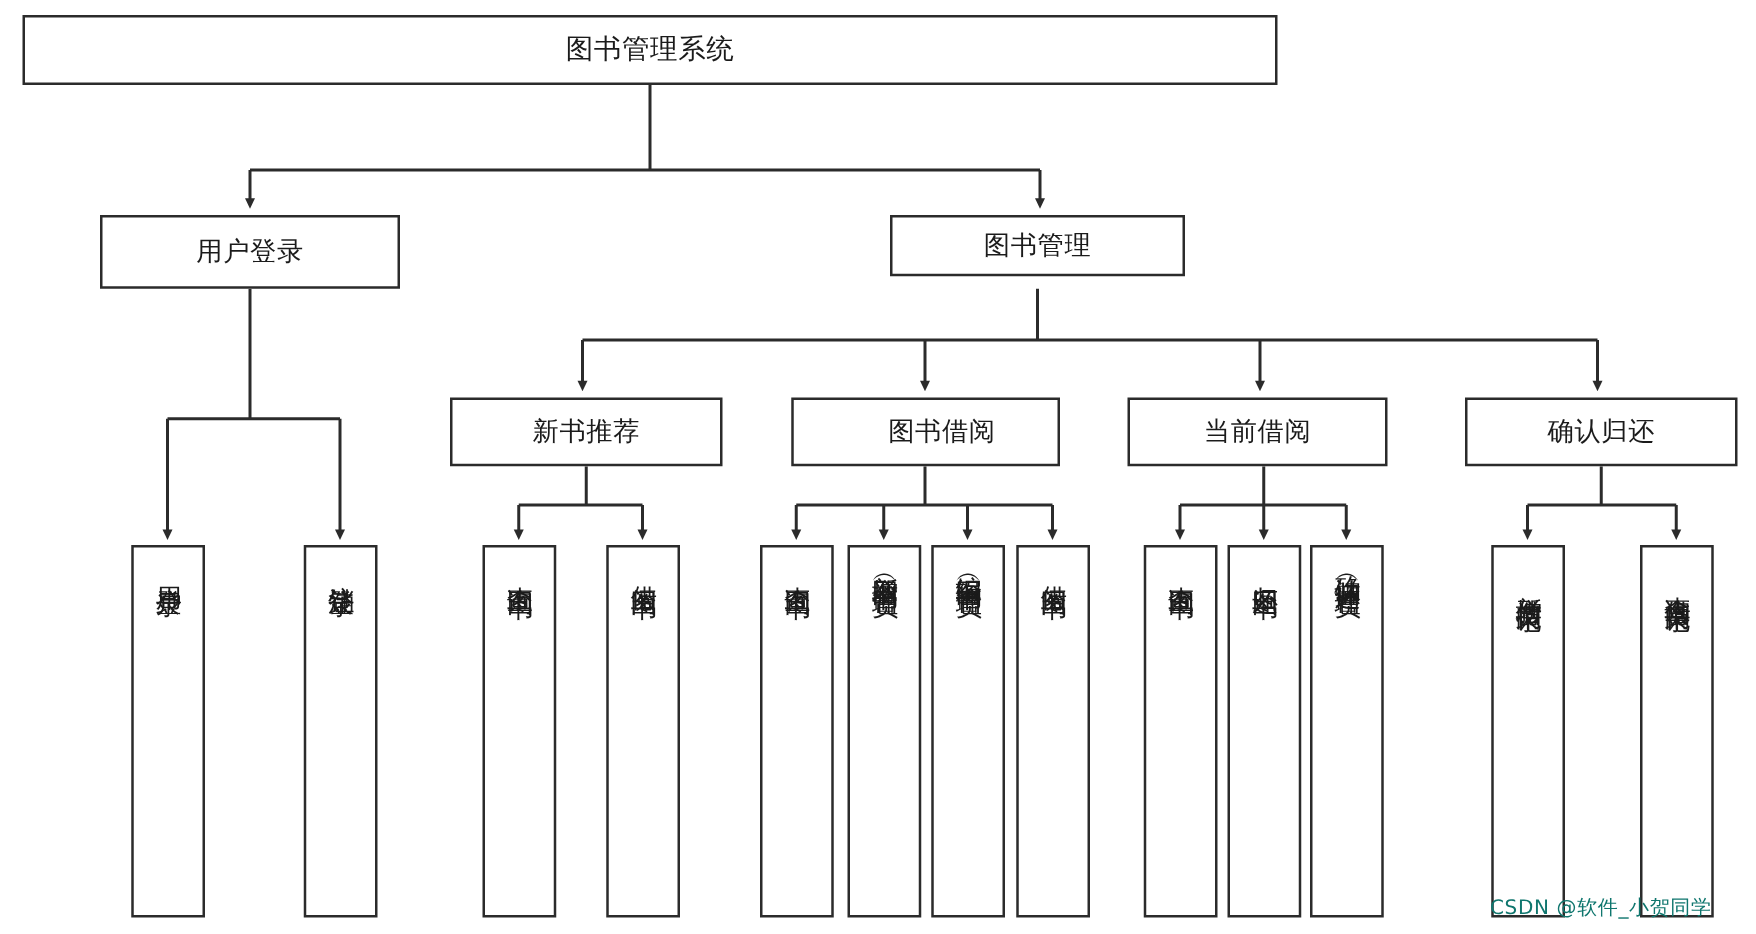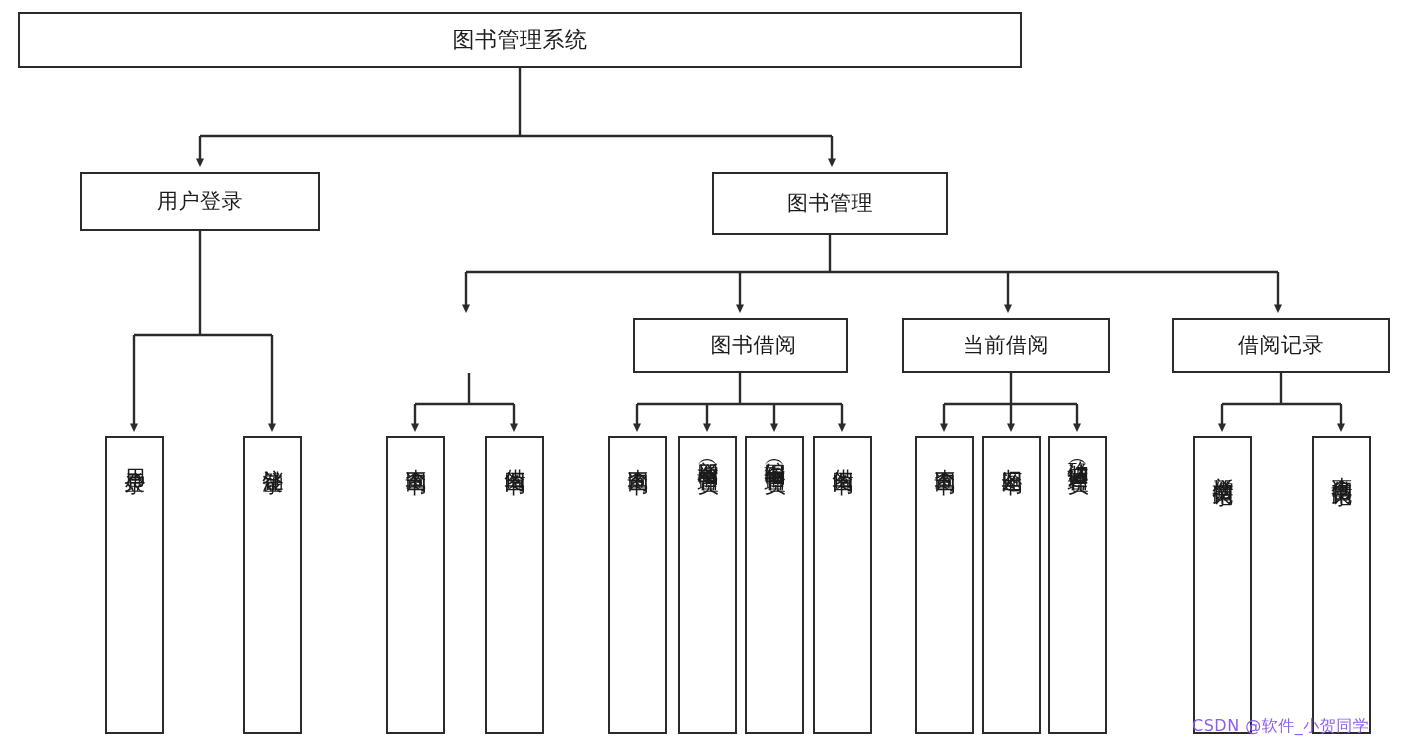--- a/index.html
+++ b/index.html
@@ -58,21 +58,21 @@
     letter-spacing: 2px;
     white-space: nowrap;
     color: #1b1b1b;
   }
   .htext {
     white-space: nowrap;
   }
   .watermark {
     position: absolute;
     font-size: 16px;
-    color: #8b5cf6;
+    color: #0f766e;
     white-space: nowrap;
     letter-spacing: 0.5px;
     font-family: "DejaVu Sans", "Liberation Sans", sans-serif;
   }
 </style>
 </head>
 <body>
 
 <div id="canvas">
 
@@ -126,32 +126,35 @@
     </g>
   </svg>
 
   <div class="node horiz root" style="left:18px; top:12px; width:1004px; height:56px;">
     <span class="htext">图书管理系统</span>
   </div>
 
   <div class="node horiz" style="left:80px; top:172px; width:240px; height:59px;">
     <span class="htext">用户登录</span>
   </div>
-  <div class="node horiz" style="left:712px; top:172px; width:236px; height:63px;">
+  <div class="node horiz" style="left:712px; top:172px; width:236px; height:49px;">
     <span class="htext">图书管理</span>
   </div>
 
+  <div class="node horiz" style="left:360px; top:318px; width:218px; height:55px;">
+    <span class="htext">新书推荐</span>
+  </div>
   <div class="node horiz" style="left:633px; top:318px; width:215px; height:55px;padding-left:26px;">
     <span class="htext">图书借阅</span>
   </div>
   <div class="node horiz" style="left:902px; top:318px; width:208px; height:55px;">
     <span class="htext">当前借阅</span>
   </div>
   <div class="node horiz" style="left:1172px; top:318px; width:218px; height:55px;">
-    <span class="htext">借阅记录</span>
+    <span class="htext">确认归还</span>
   </div>
 
   <div class="node leaf" style="left:105px; top:436px; width:59px; height:298px;">
     <span class="vtext">用户登录</span>
   </div>
   <div class="node leaf" style="left:243px; top:436px; width:59px; height:298px;">
     <span class="vtext">注销登录</span>
   </div>
 
   <div class="node leaf" style="left:386px; top:436px; width:59px; height:298px;">

